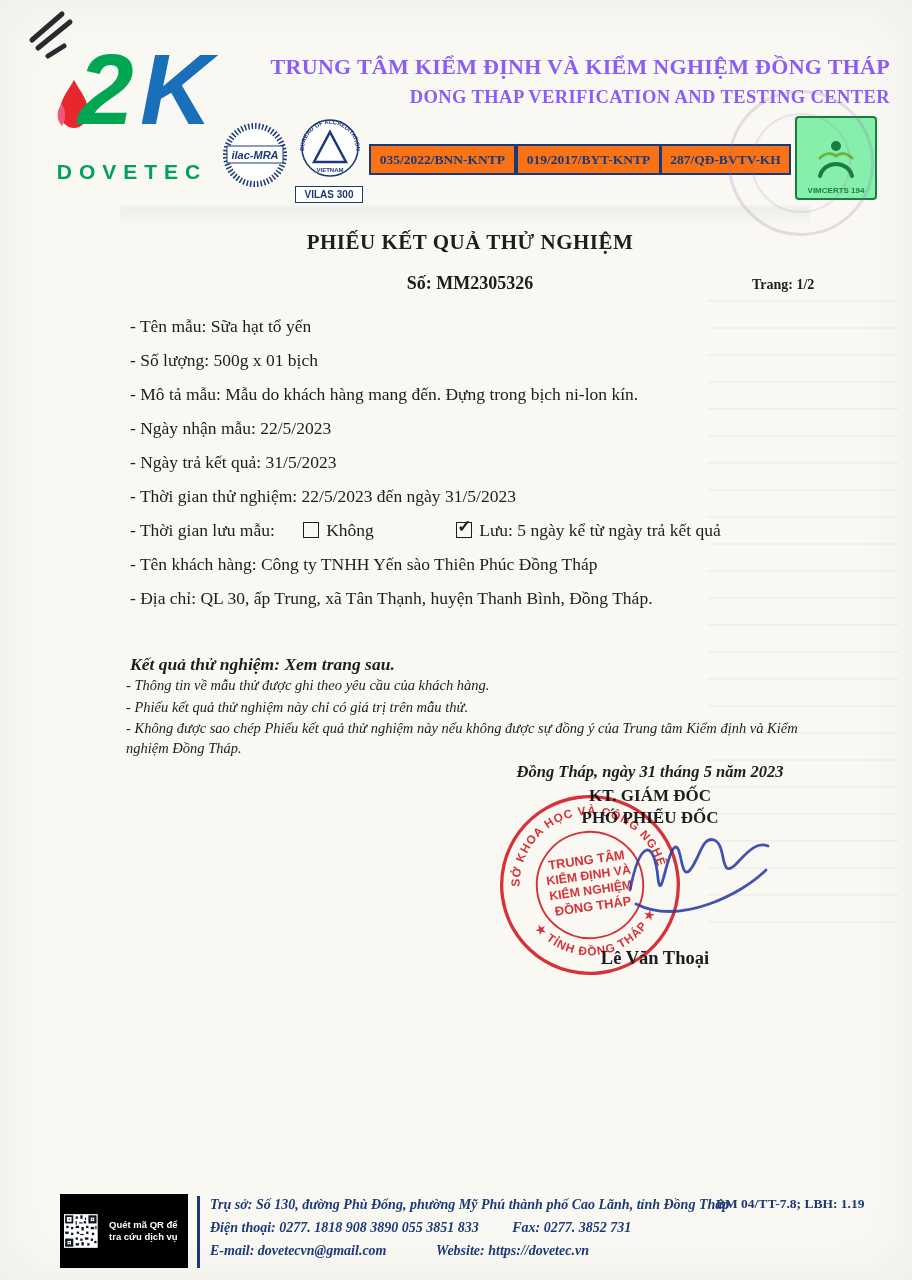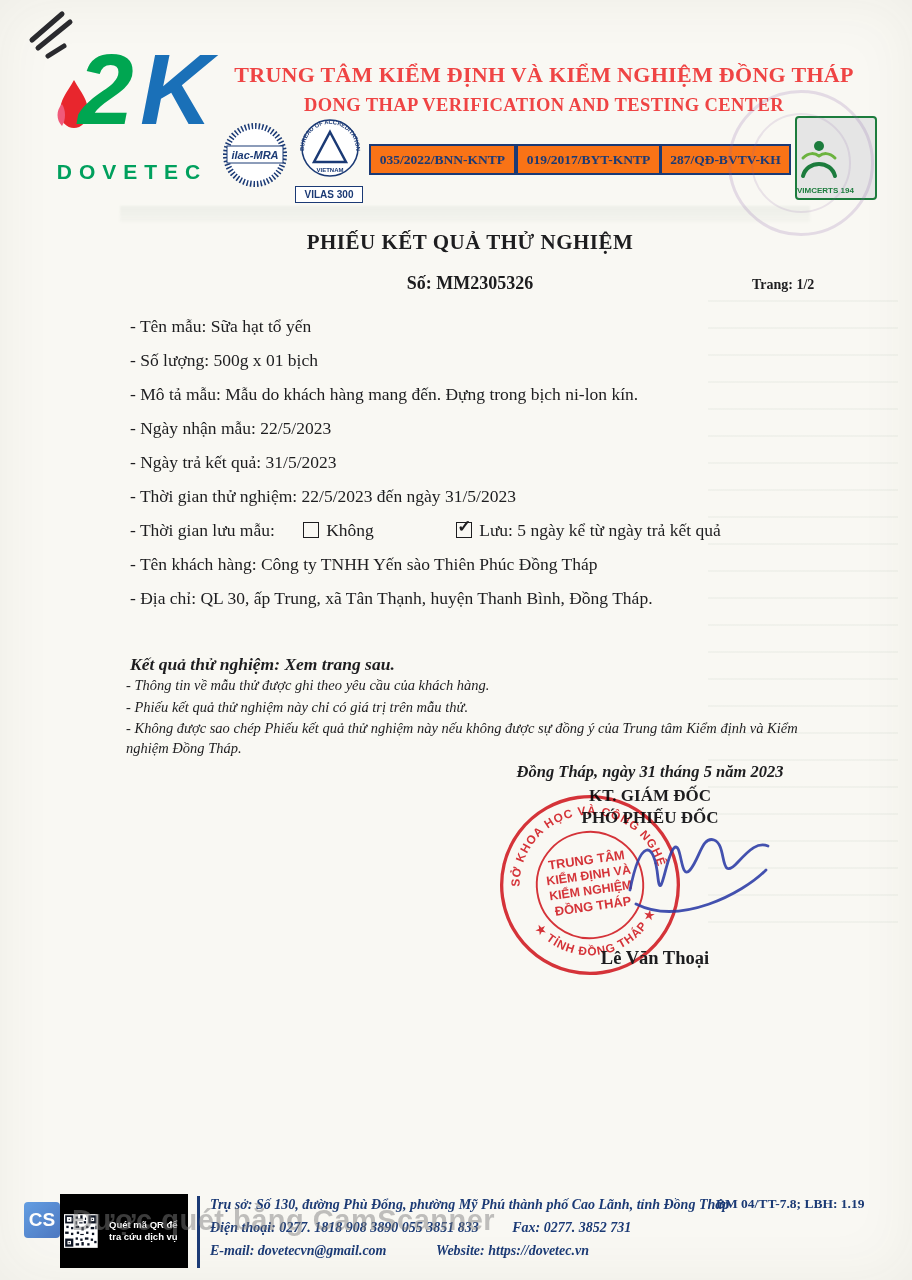--- a/index.html
+++ b/index.html
@@ -7,34 +7,34 @@
         font-family:"Liberation Serif",serif;color:#1d1d1f;
         box-shadow:inset 0 0 60px rgba(70,60,40,.06);}
   
   .pen-marks{position:absolute;left:18px;top:2px;}
   .logo{position:absolute;left:52px;top:50px;width:160px;}
   .logo-mark{position:relative;height:102px;}
   .lotus{position:absolute;left:0;top:26px;}
   .logo-2{position:absolute;left:26px;top:-18px;font:italic 900 100px "Liberation Sans",sans-serif;color:#00a651;}
   .logo-k{position:absolute;left:88px;top:-18px;font:italic 900 100px "Liberation Sans",sans-serif;color:#1a70b8;}
   .logo-name{margin-top:8px;font:700 21px "Liberation Sans",sans-serif;color:#00a05d;letter-spacing:7px;text-align:center;}
-  .org-names{position:absolute;left:198px;top:62px;width:692px;text-align:center;color:#ef4444;}
+  .org-names{position:absolute;left:198px;top:54px;width:692px;text-align:right;color:#8b5cf6;}
   .org-vi{font-size:22px;font-weight:bold;letter-spacing:.3px;}
   .org-en{font-size:18.5px;font-weight:bold;margin-top:7px;letter-spacing:.4px;}
   .ilac-seal{position:absolute;left:222px;top:122px;}
   .boa-seal{position:absolute;left:292px;top:116px;width:74px;text-align:center;}
   .vilas-box{margin:2px auto 0;width:66px;border:1.5px solid #1b3a75;background:#fff;
              font:700 10px "Liberation Sans",sans-serif;color:#1b3a75;padding:2px 0;}
   .code-box{position:absolute;height:27px;border:2px solid #1b3a75;background:#f97316;color:#1b3a75;
             font:bold 13.5px "Liberation Serif",serif;display:flex;align-items:center;justify-content:center;}
   .code1{left:369px;top:144px;width:143px;}
   .code2{left:516px;top:144px;width:141px;}
   .code3{left:660px;top:144px;width:127px;}
   .vimcerts{position:absolute;left:795px;top:116px;width:78px;height:80px;border:2.5px solid #1c7c3d;
-            border-radius:4px;background:#e5e5e5;display:flex;flex-direction:column;justify-content:flex-end;}
+            border-radius:4px;background:#86efac;display:flex;flex-direction:column;align-items:center;justify-content:flex-end;}
   .vimcerts-label{font:700 8px "Liberation Sans",sans-serif;color:#1c7c3d;padding:2px 0 3px;}
   .ghost-stamp{position:absolute;left:728px;top:90px;width:140px;height:140px;border:3px solid rgba(140,100,170,.20);border-radius:50%;}
   .ghost-stamp::before{content:"";position:absolute;inset:20px;border:2px solid rgba(140,100,170,.15);border-radius:50%;}
   
   .bleed-top{position:absolute;left:120px;top:206px;width:690px;height:16px;
              background:linear-gradient(rgba(90,125,105,.07),rgba(90,125,105,.03));filter:blur(1px);}
   .bleed-right{position:absolute;right:14px;top:300px;width:190px;height:640px;
              background:repeating-linear-gradient(to bottom,rgba(90,125,105,.05) 0 2px,transparent 2px 27px);filter:blur(.5px);}
   
   .doc-title{position:absolute;left:0;top:230px;width:940px;text-align:center;font-size:21px;font-weight:bold;letter-spacing:.5px;}
@@ -260,18 +260,14 @@
         <span class="fax">Fax: 0277. 3852 731</span>
       </div>
       <div>
         <span>E-mail: dovetecvn@gmail.com</span>
         <span class="web">Website: https://dovetec.vn</span>
       </div>
     </div>
     <div class="form-code">BM 04/TT-7.8; LBH: 1.19</div>
   </footer>
 
-  <div class="camscanner">
-    <div class="cs-logo">CS</div>
-    <div class="cs-text">Được quét bằng CamScanner</div>
-  </div>
 
 </div>
 
 </body></html>

